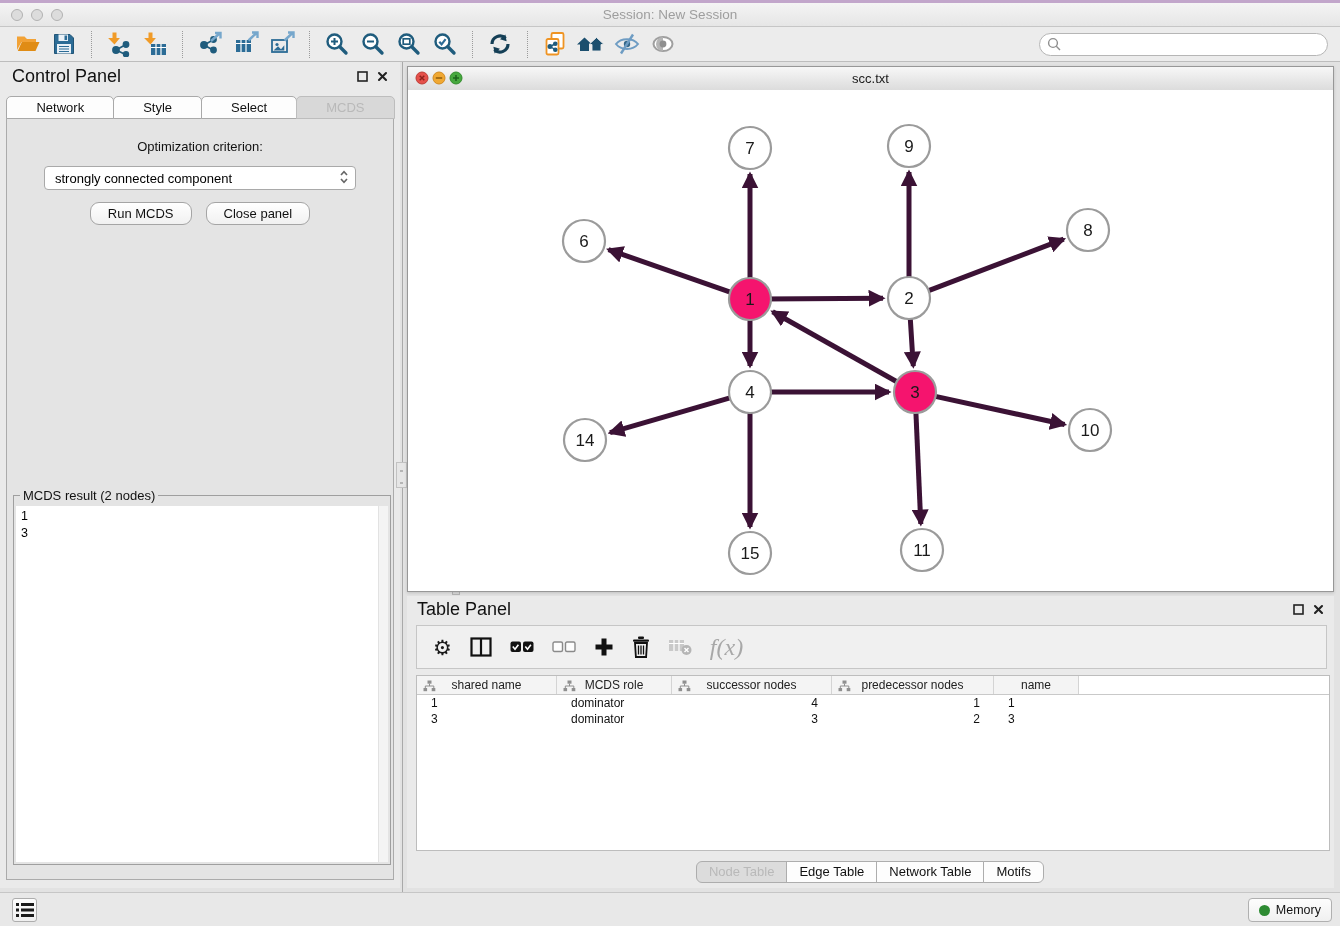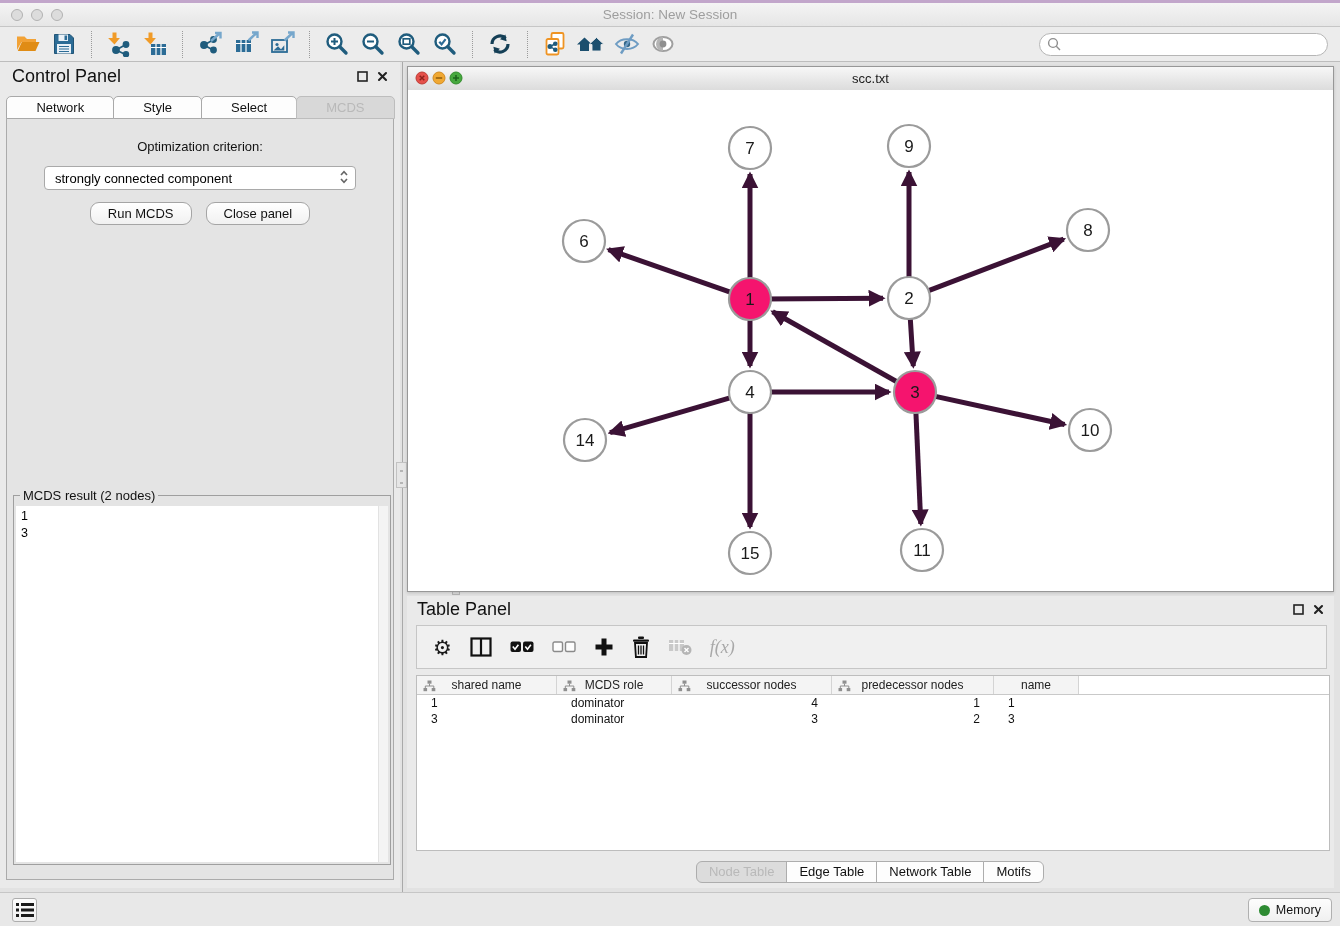--- a/index.html
+++ b/index.html
@@ -65,21 +65,21 @@
   .nw-lights { position:absolute; left:7px; top:4px; }
   .nw-canvas { position:absolute; left:0; right:0; top:23px; bottom:0; background:#fff; }
   .node-label { font-family:"Liberation Sans",sans-serif; font-size:17px; fill:#1a1a1a; text-anchor:middle; }
   .edge { stroke-width:5; stroke-linecap:butt; }
 
   
   .table-panel { position:absolute; left:407px; top:534px; width:927px; bottom:4px; background:#eaeaea; }
   .tp-header { height:26px; display:flex; align-items:center; padding:0 10px; }
   .tp-toolbar { position:absolute; left:9px; right:7px; top:29px; height:44px; background:#f0f0f0;
     border:1px solid #c6c6c6; display:flex; align-items:center; gap:18px; padding-left:16px; }
-  .fx { font-family:"Liberation Serif", serif; font-style:italic; font-size:18px; color:#a8a8a8; }
+  .fx { font-family:"Liberation Serif", serif; font-style:italic; font-size:24px; color:#a8a8a8; }
   .tp-table { position:absolute; left:9px; right:4px; top:79px; height:176px; background:#fff; border:1px solid #bdbdbd; }
   .thead { display:flex; height:19px; background:#f4f4f4; border-bottom:1px solid #c9c9c9; }
   .th { position:relative; display:flex; align-items:center; justify-content:center; font-size:12px; color:#222;
     border-right:1px solid #d4d4d4; height:100%; cursor:default; }
   .th .tree-ic { position:absolute; left:6px; top:4px; }
   .th-fill { flex:1; background:#fff; }
   .tr { display:flex; height:16px; align-items:center; }
   .td { font-size:12px; color:#111; padding:0 14px; overflow:hidden; white-space:nowrap; }
   .tp-tabs { position:absolute; bottom:5px; left:0; right:0; display:flex; justify-content:center; }
   .tp-tab { height:22px; line-height:20px; padding:0 12px; font-size:13px; background:#fdfdfd;

